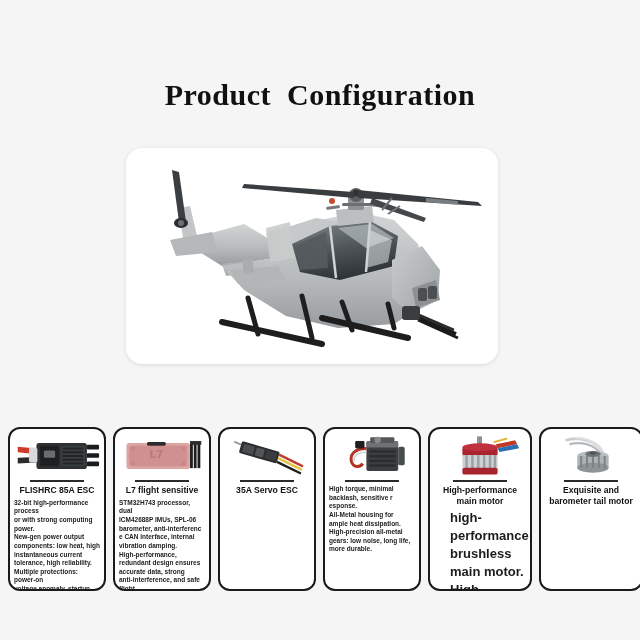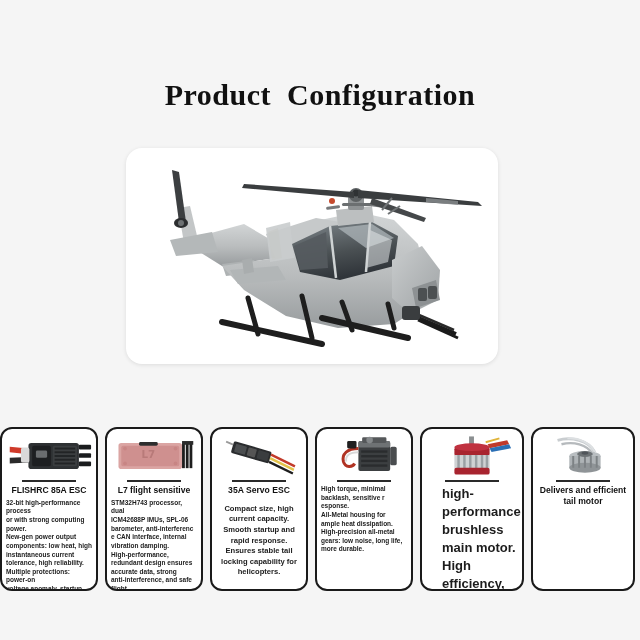--- a/index.html
+++ b/index.html
@@ -50,20 +50,21 @@
   
   .card-strip {
     position: absolute;
     left: 0;
     top: 427px;
     width: 640px;
     height: 164px;
     display: flex;
     align-items: stretch;
     gap: 7px;
+    padding-left: 8px;
     box-sizing: border-box;
   }
   .spec-card {
     width: 98px;
     flex: 0 0 98px;
     background: #ffffff;
     border: 2px solid #1a1a1a;
     border-radius: 12px;
     box-sizing: border-box;
     padding: 4px 4px 3px 4px;
@@ -297,27 +298,20 @@
           <rect x="44" y="16" width="12" height="9" rx="1" fill="#3a3d3f"></rect>
           <path d="M58 17 L86 22" stroke="#c23a2a" stroke-width="2.6" fill="none"></path>
           <path d="M58 21 L86 26" stroke="#e3c34a" stroke-width="2.6" fill="none"></path>
           <path d="M58 25 L86 30" stroke="#1d1d1d" stroke-width="2.6" fill="none"></path>
           <path d="M16 18 L8 17" stroke="#9a9a9a" stroke-width="2" fill="none"></path>
         </g>
       </svg>
     </div>
     <div class="card-rule"></div>
     <div class="card-title">35A Servo ESC</div>
-    <div class="card-body centered">Compact size, high
-current capacity.
-Smooth startup and
-rapid response.
-Ensures stable tail
-locking capability for
-helicopters.</div>
   </div>
 
   <div class="spec-card">
     <div class="card-img">
       <svg viewBox="0 0 92 44" width="90" height="44" aria-hidden="true">
         <rect x="40" y="6" width="34" height="32" rx="2" fill="#3c3f41"></rect>
         <rect x="40" y="6" width="34" height="7" rx="2" fill="#6e7274"></rect>
         <rect x="44" y="2" width="26" height="6" rx="1.5" fill="#55585a"></rect>
         <circle cx="52" cy="5" r="3.5" fill="#85898b"></circle>
         <g fill="#2a2c2e">
@@ -358,20 +352,22 @@
             <rect x="60" y="21" width="2.5" height="14"></rect>
         </g>
         <rect x="28" y="34" width="36" height="7" rx="2" fill="#a8242f"></rect>
         <ellipse cx="46" cy="13" rx="18" ry="4" fill="#c03240"></ellipse>
         <path d="M62 10 L82 6 L84 10 L64 14 Z" fill="#c0392b"></path>
         <path d="M64 14 L84 10 L86 14 L66 18 Z" fill="#2b6fb5"></path>
         <path d="M60 8 L74 4" stroke="#e0b43a" stroke-width="2" fill="none"></path>
       </svg>
     </div>
     <div class="card-rule"></div>
+    <div class="card-title">High-performance
+main motor</div>
     <div class="card-body roomy">high-performance
 brushless main motor.
 High efficiency, ample
 power, strong torque, low
 noise, excellent heat
 dissipation.Delivers
 abundant power for
 the helicopter.</div>
   </div>
 
@@ -389,17 +385,17 @@
             <rect x="41" y="22" width="2" height="12"></rect>
           <rect x="47" y="22" width="2" height="12"></rect>
             <rect x="53" y="22" width="2" height="12"></rect>
           <rect x="59" y="22" width="2" height="12"></rect>
         </g>
         <ellipse cx="48" cy="20" rx="8" ry="3" fill="#6d7275"></ellipse>
         <ellipse cx="48" cy="19" rx="3.5" ry="1.6" fill="#50555a"></ellipse>
       </svg>
     </div>
     <div class="card-rule"></div>
-    <div class="card-title">Delivers and efficient
+    <div class="card-title">Exquisite and barometer
 tail motor</div>
   </div>
 
 </div>
 
 </body></html>

